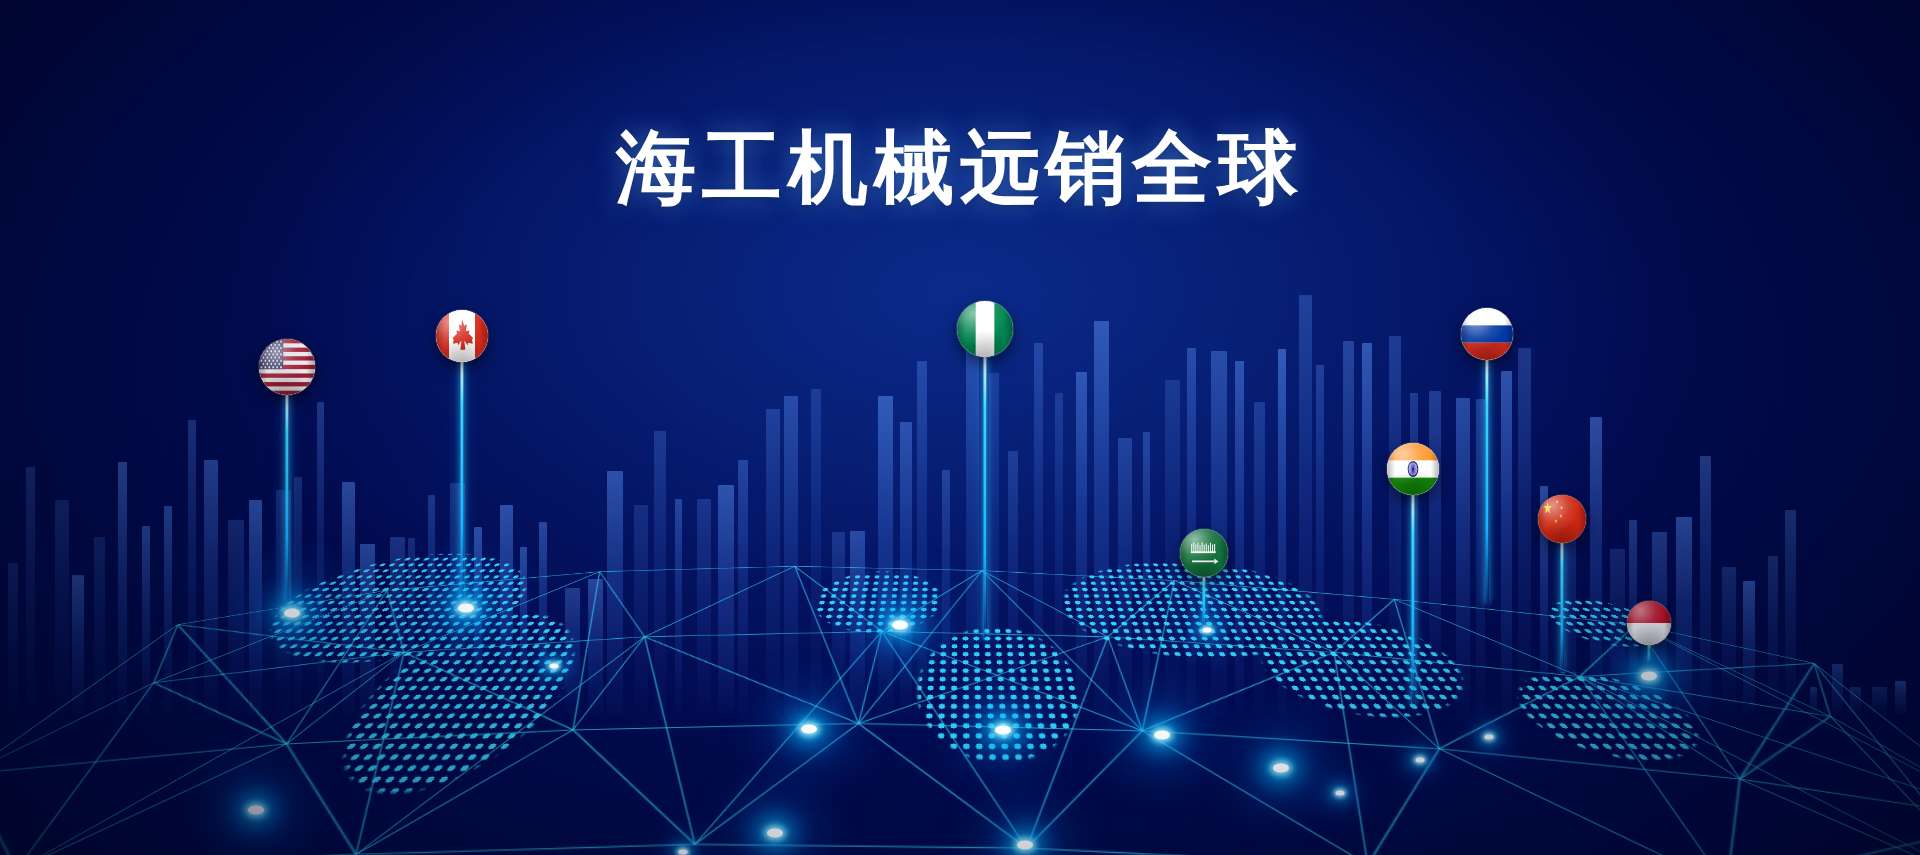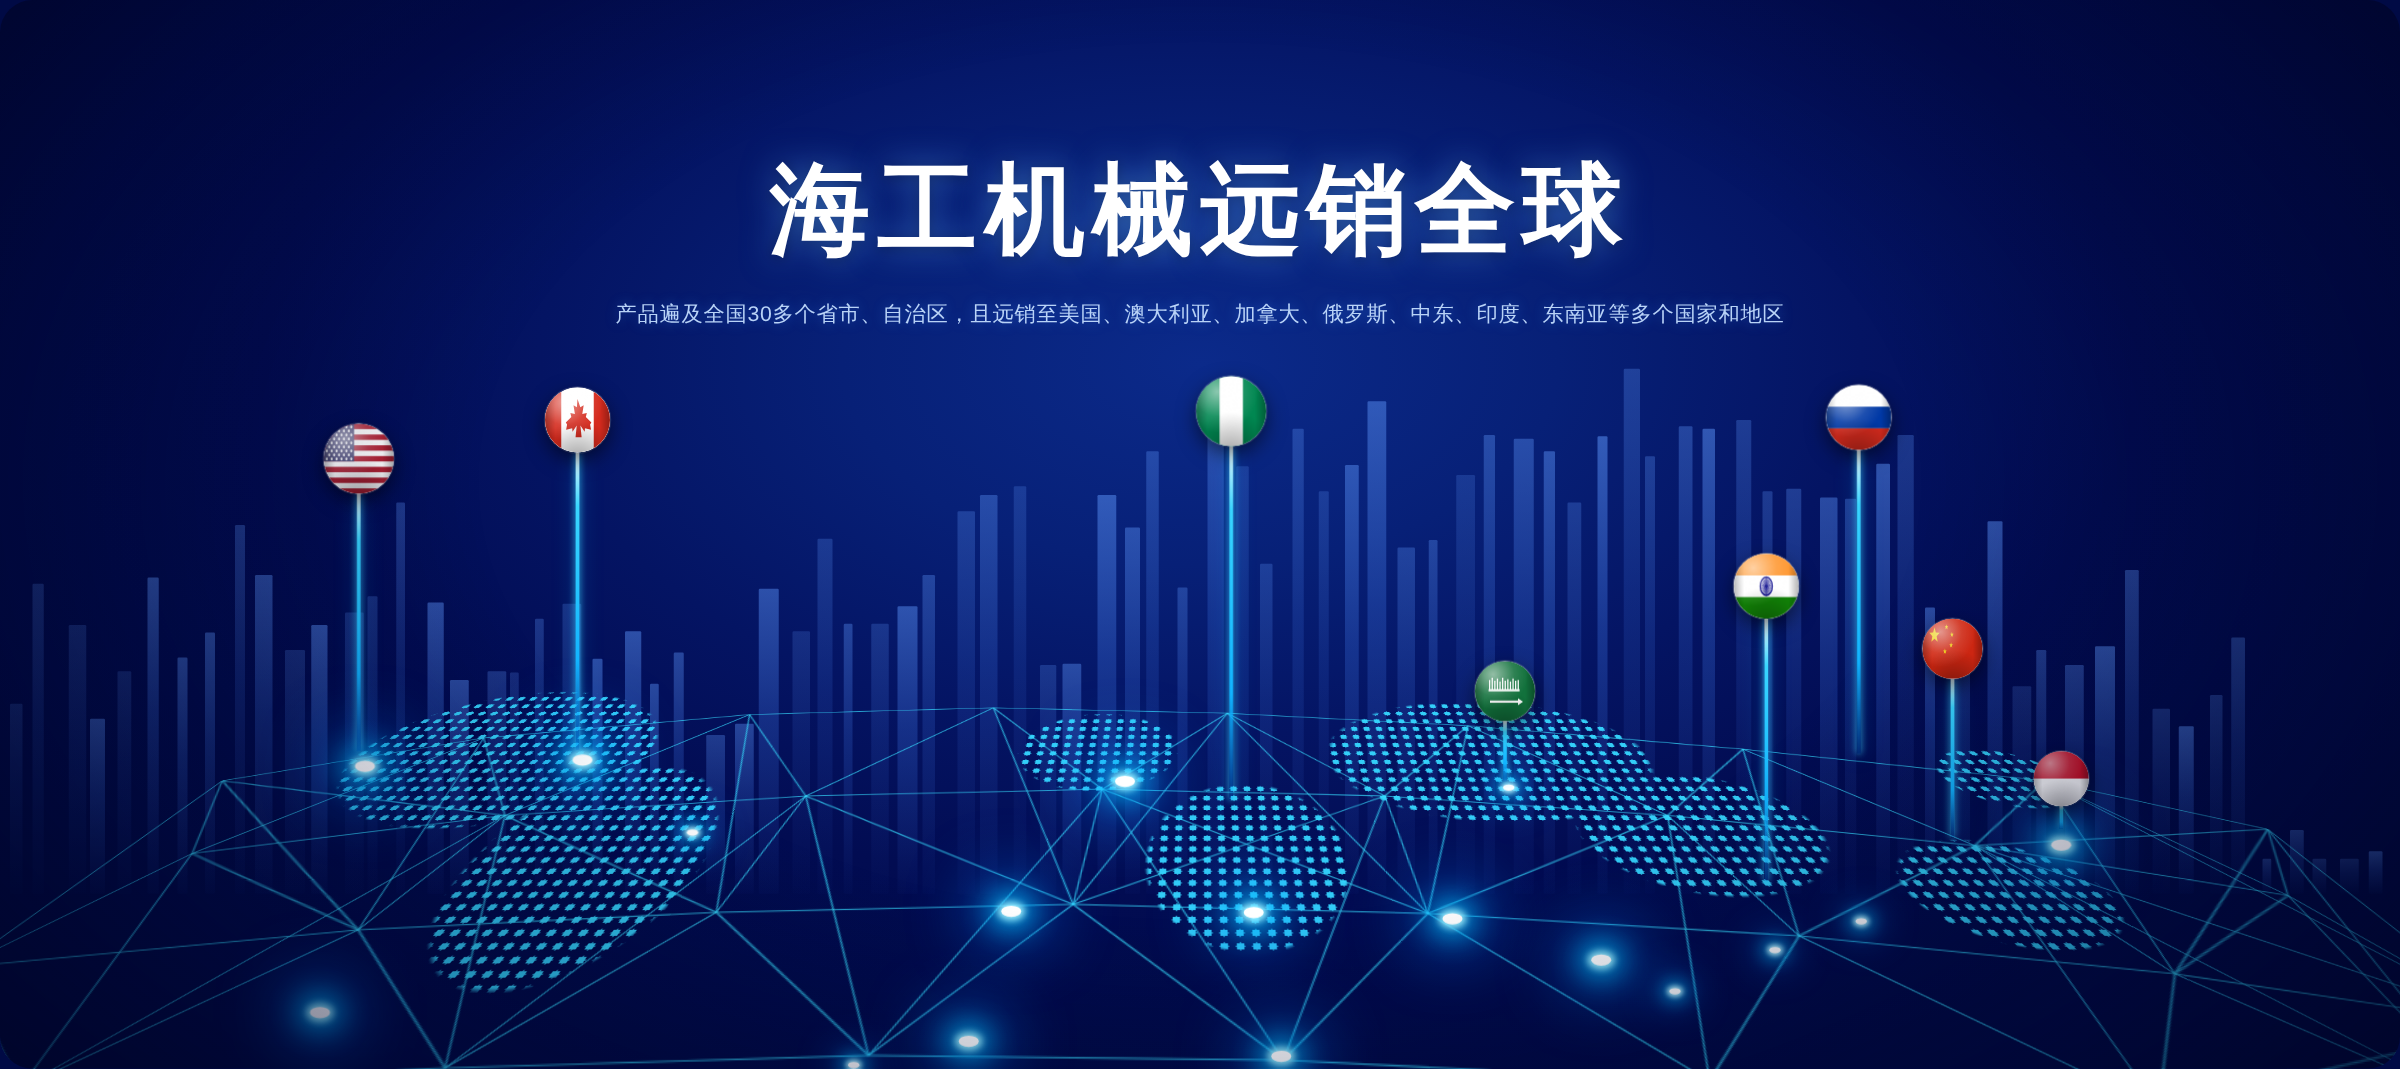--- a/index.html
+++ b/index.html
@@ -5,21 +5,20 @@
 <style>
   * { margin:0; padding:0; box-sizing:border-box; }
   html,body { width:1920px; height:855px; overflow:hidden; background:#000a45; }
   body { font-family:"Liberation Sans","DejaVu Sans",sans-serif; }
 
   #stage {
     position:relative; width:1920px; height:855px; overflow:hidden;
     background:
       radial-gradient(ellipse 1100px 620px at 50% 34%, #0b2a8a 0%, #072077 26%, #041463 48%, #020c52 68%, #000a45 100%),
       linear-gradient(180deg, #000a45 0%, #021060 40%, #021466 70%, #000c4e 100%);
-    border-radius: 26px;
   }
   
   #vignette{
     position:absolute; inset:0; pointer-events:none; z-index:9;
     background:radial-gradient(ellipse 1250px 760px at 50% 45%, rgba(0,0,0,0) 46%, rgba(0,4,40,.40) 78%, rgba(0,3,32,.72) 100%);
   }
 
   
   #bars { position:absolute; left:0; right:0; bottom:140px; height:430px; z-index:1; }
   #bars .bar {
@@ -519,16 +518,15 @@
             <rect y="20" width="60" height="20" fill="#fff"></rect>
           </svg>
         </div>
       </div>
     </div>
 
   <div id="vignette"></div>
 
   <div id="headline">
     <div id="title">海工机械远销全球</div>
-    <div id="subtitle">产品遍及全国30多个省市、自治区，且远销至美国、澳大利亚、加拿大、俄罗斯、中东、印度、东南亚等多个国家和地区</div>
   </div>
 
 </div>
 
 </body></html>

